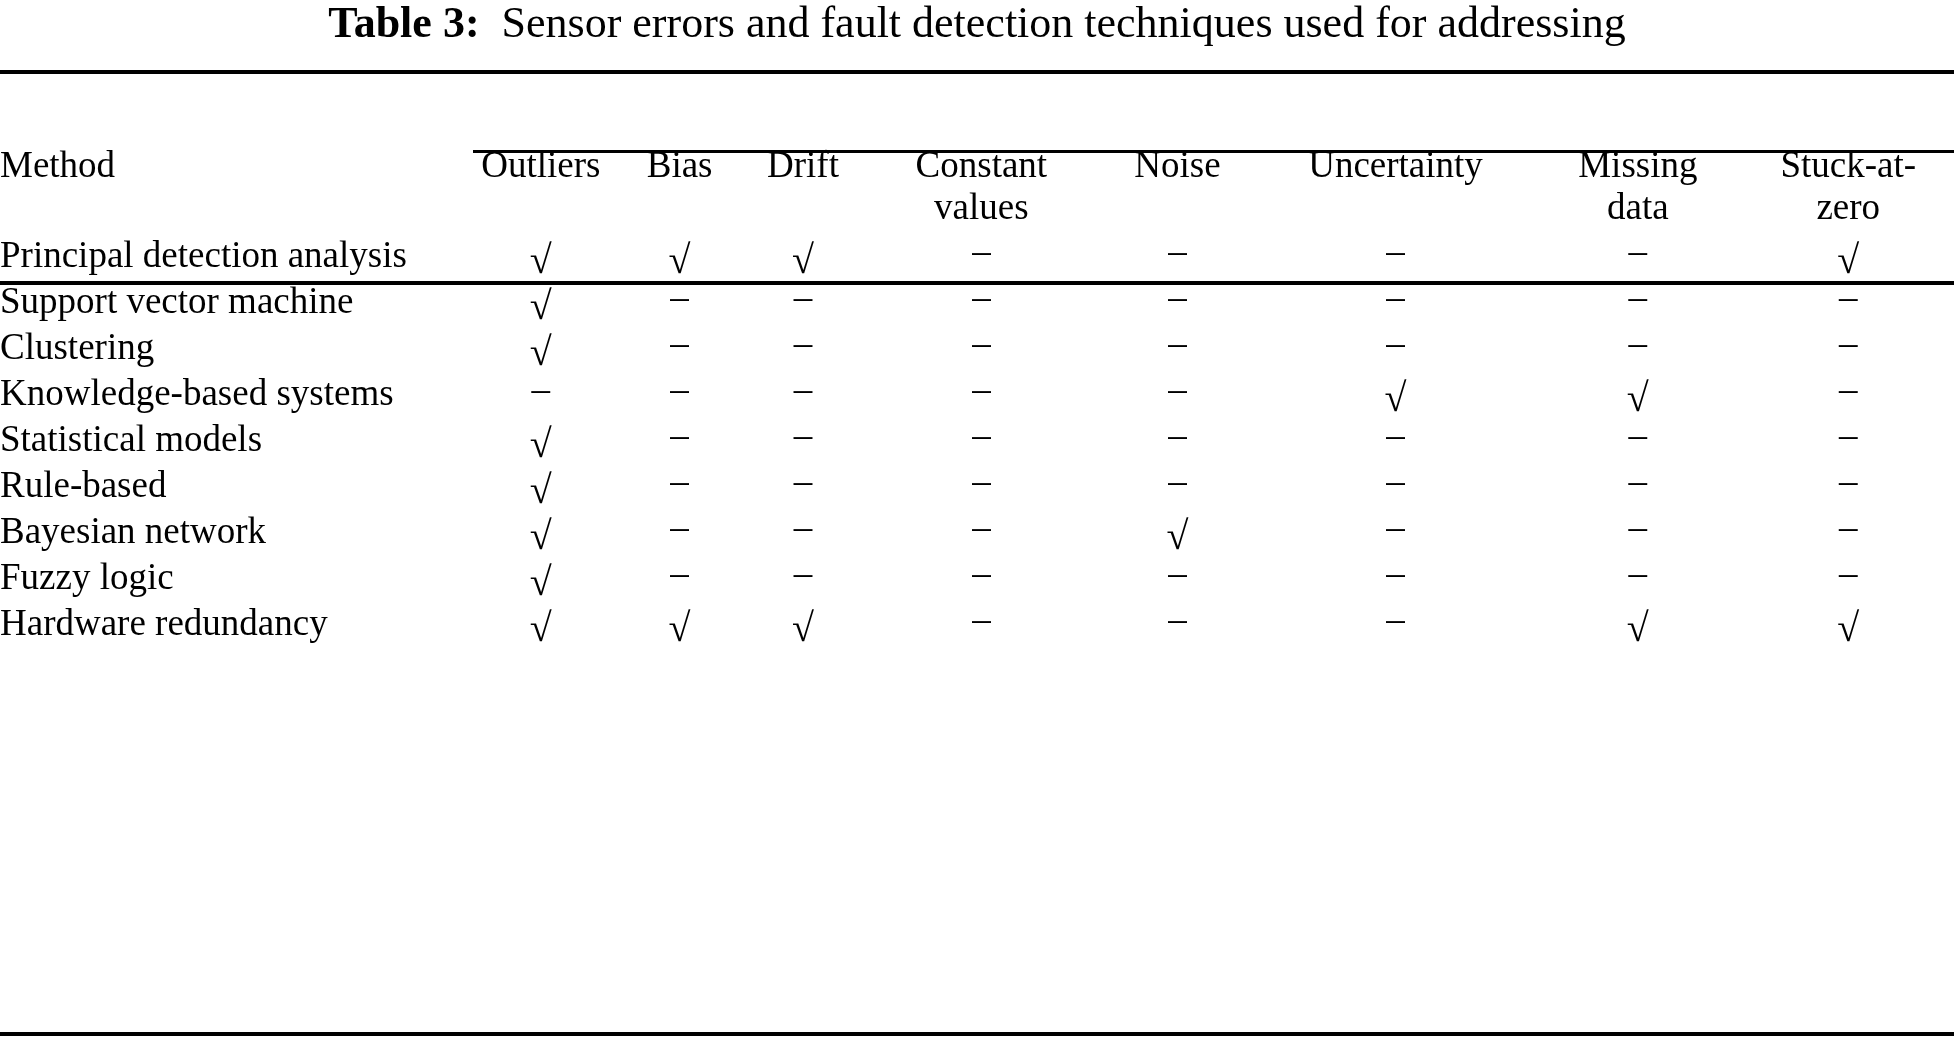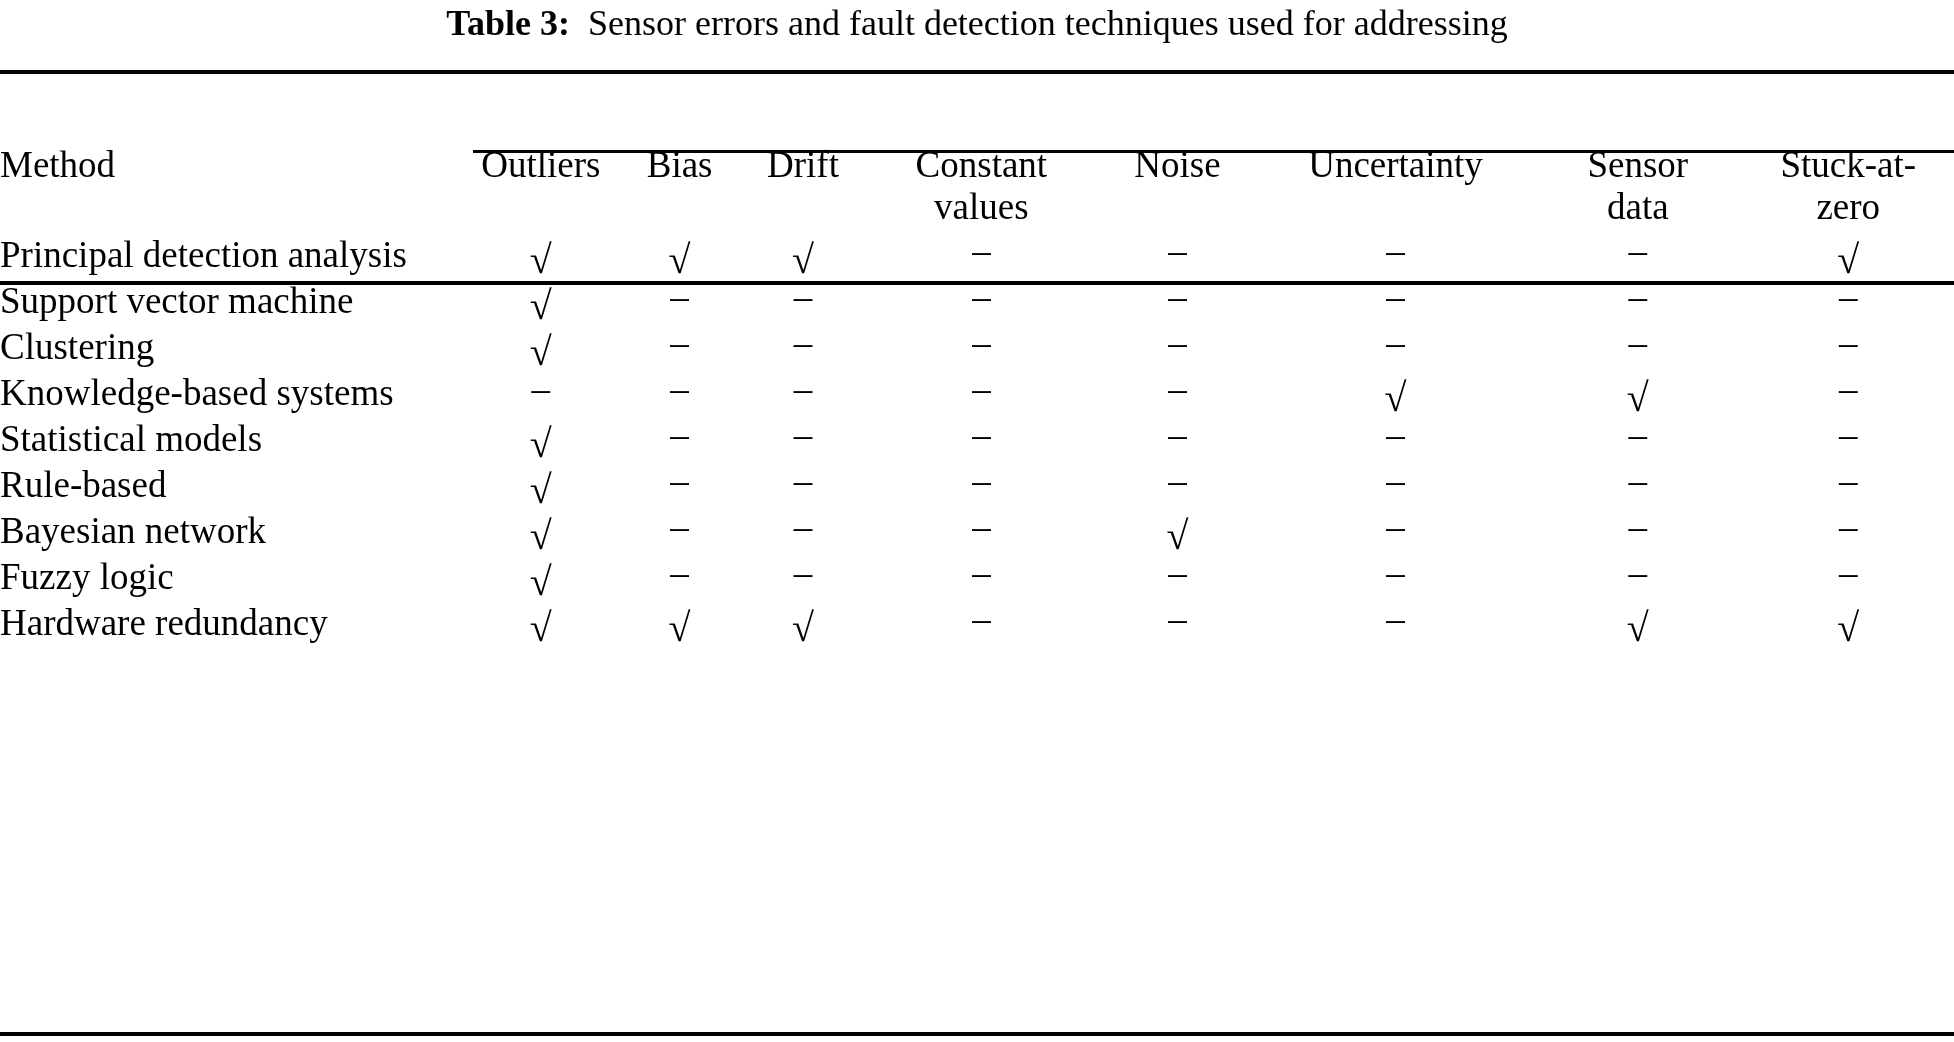--- a/index.html
+++ b/index.html
@@ -21,21 +21,21 @@
     box-sizing: border-box;
   }
 
   
   .caption {
     position: absolute;
     top: 0px;
     left: 0;
     width: 1954px;
     text-align: center;
-    font-size: 36px;
+    font-size: 44px;
     line-height: 46px;
     white-space: nowrap;
   }
   .caption .cap-label {
     font-weight: bold;
   }
   .caption .cap-text {
     font-weight: normal;
   }
 
@@ -173,21 +173,21 @@
         <td colspan="9"></td>
       </tr>
       <tr id="header-row">
         <td class="methodhead">Method</td>
       <td class="colhead"><span>Outliers</span></td>
           <td class="colhead"><span>Bias</span></td>
           <td class="colhead"><span>Drift</span></td>
           <td class="colhead"><span>Constant</span><span class="hdr-l2">values</span></td>
           <td class="colhead"><span>Noise</span></td>
           <td class="colhead"><span>Uncertainty</span></td>
-          <td class="colhead"><span>Sensor</span><span class="hdr-l2">data</span></td>
+          <td class="colhead"><span>Missing</span><span class="hdr-l2">data</span></td>
           <td class="colhead"><span>Stuck-at-</span><span class="hdr-l2">zero</span></td>
         </tr>
     <tr>
           <td class="method">Principal detection analysis</td>
           <td class="mark"><span class="chk">√</span></td>
           <td class="mark"><span class="chk">√</span></td>
           <td class="mark"><span class="chk">√</span></td>
           <td class="mark"><span class="dash">–</span></td>
           <td class="mark"><span class="dash">–</span></td>
           <td class="mark"><span class="dash">–</span></td>

